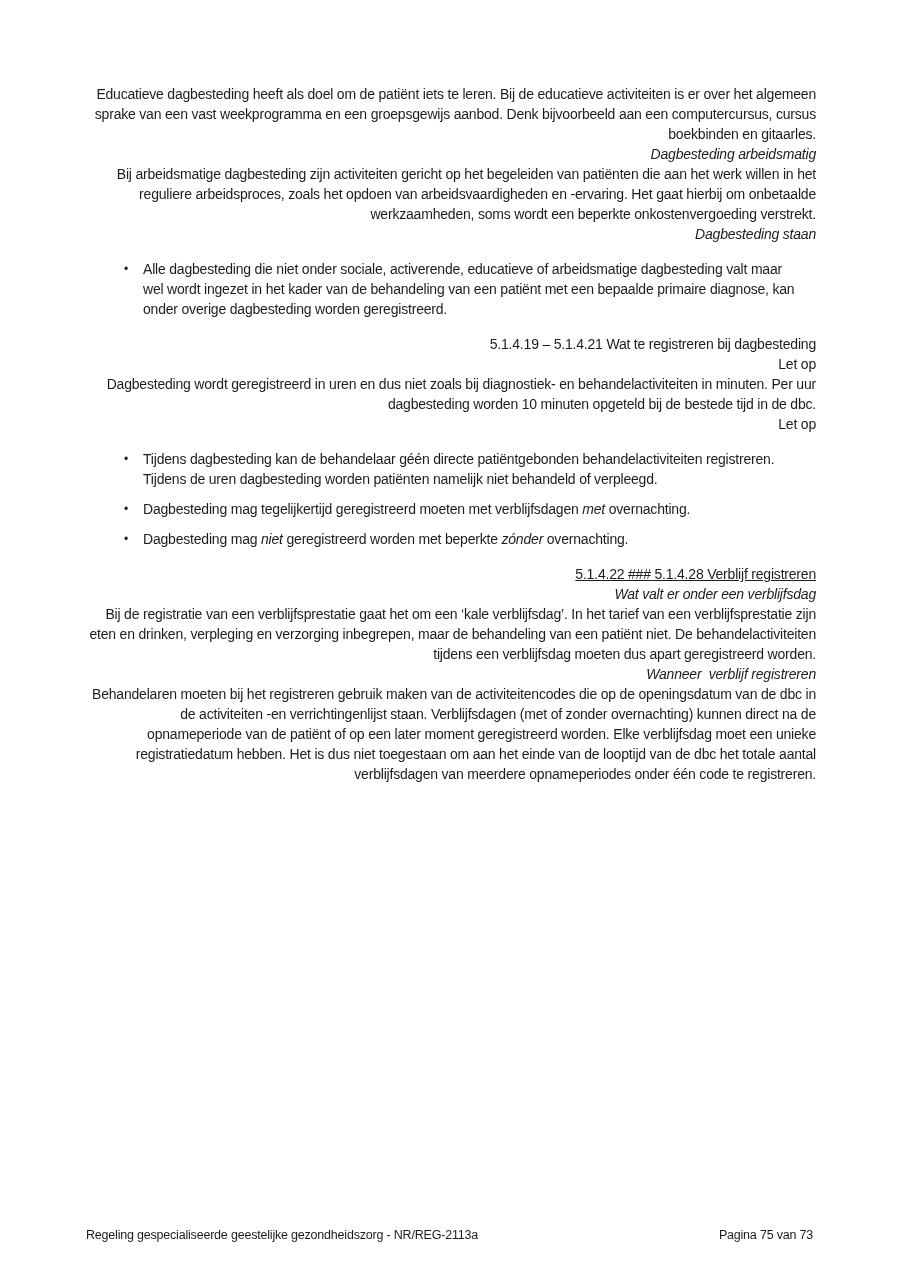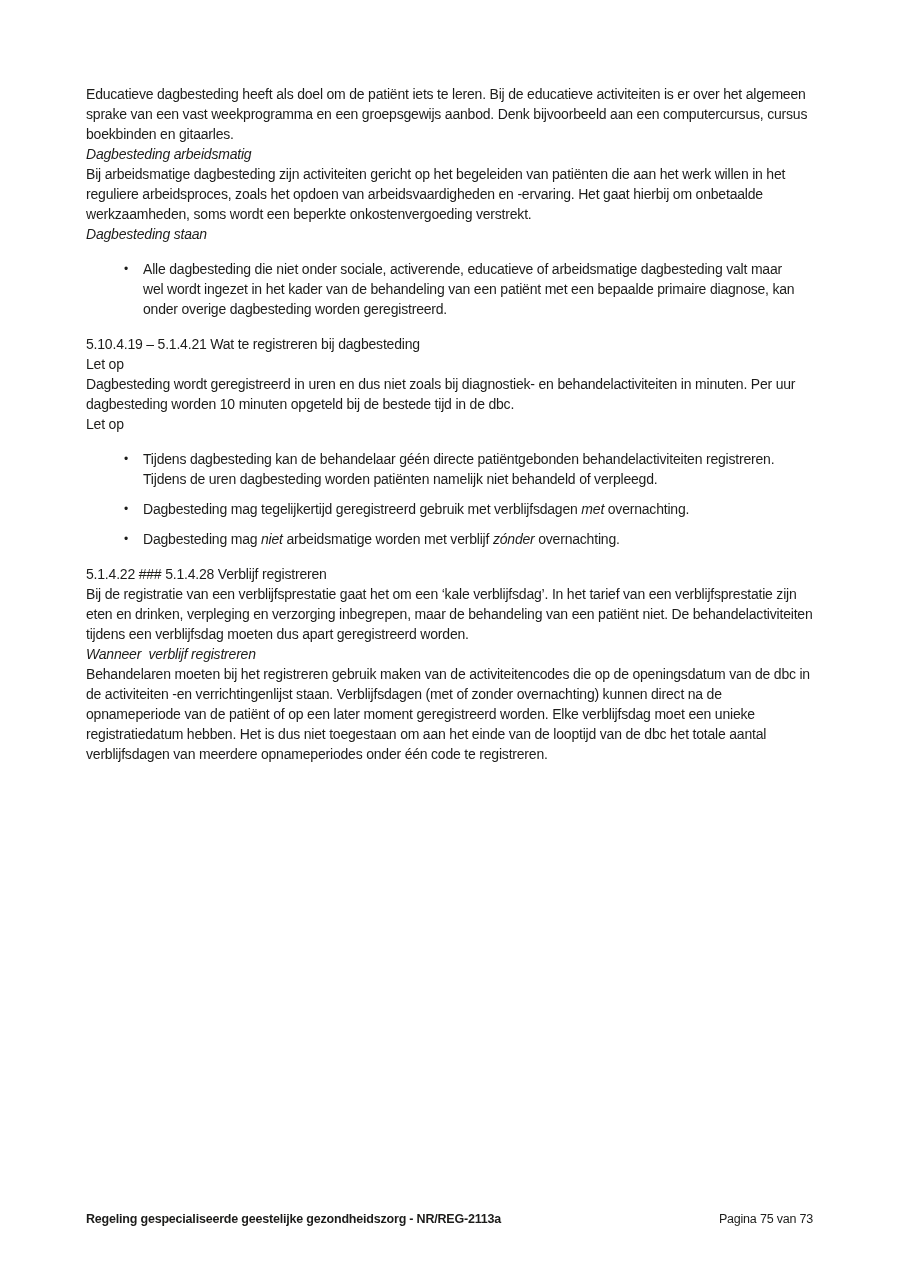--- a/index.html
+++ b/index.html
@@ -15,21 +15,21 @@
   .content {
     position: absolute;
     left: 86px;
     top: 0;
     width: 730px;
     padding-top: 84px;
     font-size: 14px;
     line-height: 20px;
     letter-spacing: -0.2px;
   }
-  .content p, .content h2, .content h3 { margin: 0; padding: 0; font-size: 14px; font-weight: normal; }
+  .content p, .content h2, .content h3 { margin: 0; padding: 0; font-size: 14px; font-weight: normal; text-align: right; }
   .sec-heading { font-size: 14.5px; }
   .it-heading { font-style: italic; white-space: pre-wrap; }
   .letop { }
   ul.bullets { margin: 15px; padding: 0; list-style: none; }
   ul.bullets li { position: relative; padding-left: 42px; }
   ul.bullets li::before {
     content: "\2022";
     position: absolute;
     left: 23px;
     top: 0;
@@ -37,65 +37,66 @@
     line-height: 20px;
   }
   ul.bullets li + li { margin-top: 10px; }
   em { font-style: italic; }
   .mt8  { margin-top: 8px; }
   .mt9  { margin-top: 9px; }
   .mt10 { margin-top: 10px; }
   .mt32 { margin-top: 32px; }
   .mt36 { margin-top: 36px; }
   .mt38 { margin-top: 38px; }
-  .mt54 { margin-top: 54px; }
+  .mt54 { margin-top: 54px; text-decoration: underline; }
   .mt56 { margin-top: 56px; }
   .footer {
     position: absolute;
     left: 86px;
     right: 87px;
     top: 1211px;
     display: flex;
     justify-content: space-between;
     align-items: baseline;
     font-size: 12.5px;
     line-height: 17px;
     letter-spacing: -0.2px;
   }
-  .footer-title { font-weight: bold; }
+  .footer-title { font-weight: normal; margin-top: 16px; }
 </style>
 </head>
 <body>
 
 <div class="page">
   <div class="content">
 
     <p>Educatieve dagbesteding heeft als doel om de patiënt iets te leren. Bij de educatieve activiteiten is er over het algemeen sprake van een vast weekprogramma en een groepsgewijs aanbod. Denk bijvoorbeeld aan een computercursus, cursus boekbinden en gitaarles.</p>
 
     <h3 class="it-heading mt38">Dagbesteding arbeidsmatig</h3>
     <p class="mt8">Bij arbeidsmatige dagbesteding zijn activiteiten gericht op het begeleiden van patiënten die aan het werk willen in het reguliere arbeidsproces, zoals het opdoen van arbeidsvaardigheden en -ervaring. Het gaat hierbij om onbetaalde werkzaamheden, soms wordt een beperkte onkostenvergoeding verstrekt.</p>
 
     <h3 class="it-heading mt38">Dagbesteding staan</h3>
     <ul class="bullets mt8">
       <li>Alle dagbesteding die niet onder sociale, activerende, educatieve of arbeidsmatige dagbesteding valt maar wel wordt ingezet in het kader van de behandeling van een patiënt met een bepaalde primaire diagnose, kan onder overige dagbesteding worden geregistreerd.</li>
     </ul>
 
-    <h2 class="sec-heading mt56">5.10.4.19 – 5.1.4.21 Wat te registreren bij dagbesteding</h2>
+    <h2 class="sec-heading mt56">5.1.4.19 – 5.1.4.21 Wat te registreren bij dagbesteding</h2>
 
     <p class="letop mt36">Let op</p>
     <p class="mt10">Dagbesteding wordt geregistreerd in uren en dus niet zoals bij diagnostiek- en behandelactiviteiten in minuten. Per uur dagbesteding worden 10 minuten opgeteld bij de bestede tijd in de dbc.</p>
 
     <p class="letop mt32">Let op</p>
     <ul class="bullets mt8">
       <li>Tijdens dagbesteding kan de behandelaar géén directe patiëntgebonden behandelactiviteiten registreren. Tijdens de uren dagbesteding worden patiënten namelijk niet behandeld of verpleegd.</li>
-      <li><span>Dagbesteding mag tegelijkertijd geregistreerd gebruik met verblijfsdagen </span><em>met</em><span> overnachting.</span></li>
-      <li><span>Dagbesteding mag </span><em>niet</em><span> arbeidsmatige worden met verblijf </span><em>zónder</em><span> overnachting.</span></li>
+      <li><span>Dagbesteding mag tegelijkertijd geregistreerd moeten met verblijfsdagen </span><em>met</em><span> overnachting.</span></li>
+      <li><span>Dagbesteding mag </span><em>niet</em><span> geregistreerd worden met beperkte </span><em>zónder</em><span> overnachting.</span></li>
     </ul>
 
     <h2 class="sec-heading mt54">5.1.4.22 ### 5.1.4.28 Verblijf registreren</h2>
+    <h3 class="it-heading mt8">Wat valt er onder een verblijfsdag</h3>
     <p class="mt9">Bij de registratie van een verblijfsprestatie gaat het om een ‘kale verblijfsdag’. In het tarief van een verblijfsprestatie zijn eten en drinken, verpleging en verzorging inbegrepen, maar de behandeling van een patiënt niet. De behandelactiviteiten tijdens een verblijfsdag moeten dus apart geregistreerd worden.</p>
 
     <h3 class="it-heading mt38">Wanneer  verblijf registreren</h3>
     <p class="mt8">Behandelaren moeten bij het registreren gebruik maken van de activiteitencodes die op de openingsdatum van de dbc in de activiteiten -en verrichtingenlijst staan. Verblijfsdagen (met of zonder overnachting) kunnen direct na de opnameperiode van de patiënt of op een later moment geregistreerd worden. Elke verblijfsdag moet een unieke registratiedatum hebben. Het is dus niet toegestaan om aan het einde van de looptijd van de dbc het totale aantal verblijfsdagen van meerdere opnameperiodes onder één code te registreren.</p>
 
   </div>
 
   <div class="footer">
     <span class="footer-title">Regeling gespecialiseerde geestelijke gezondheidszorg - NR/REG-2113a</span>
     <span class="footer-page">Pagina 75 van 73</span>

